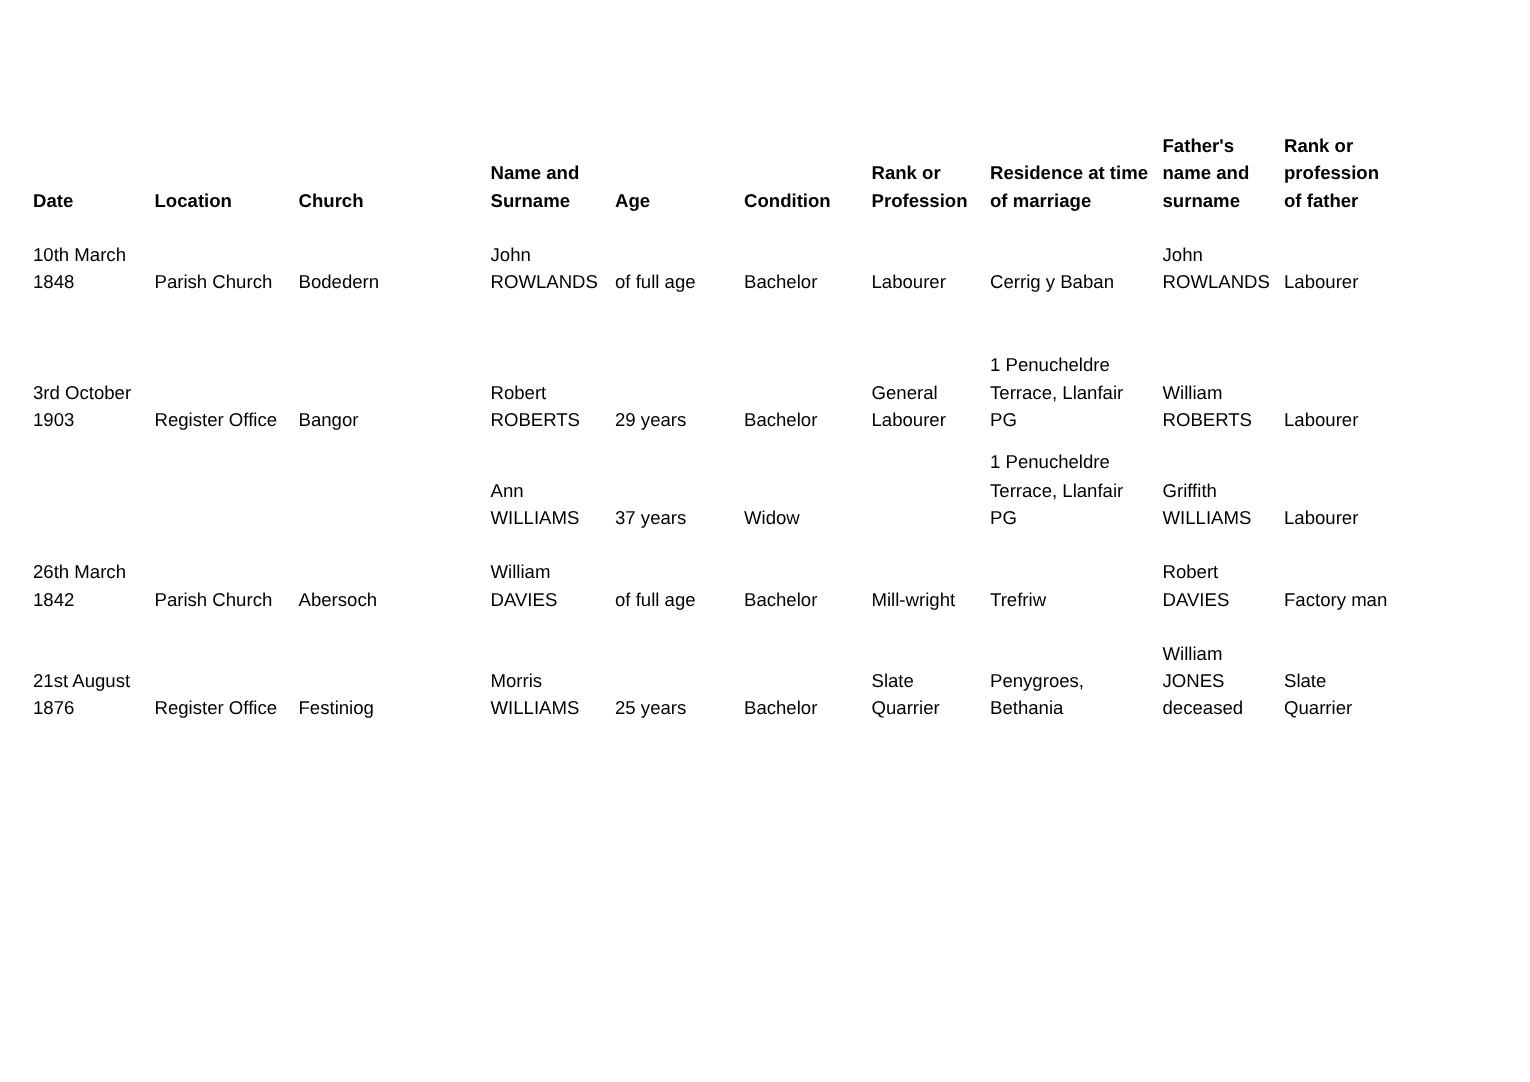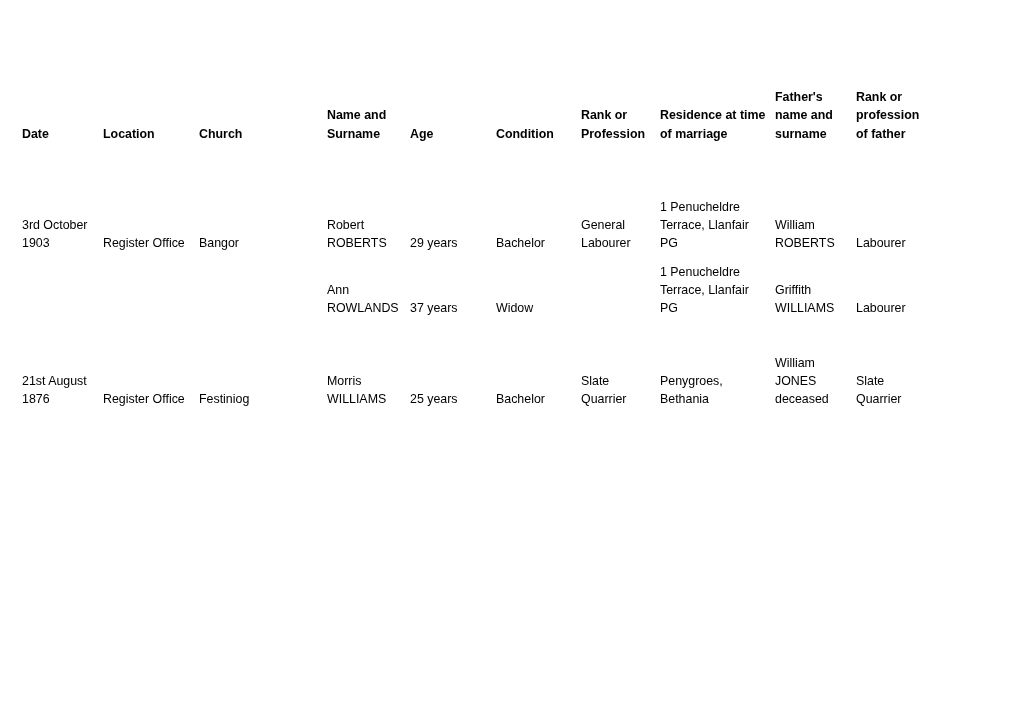--- a/index.html
+++ b/index.html
@@ -121,20 +121,32 @@
       </tr>
     </thead>
 
     <tbody>
 
 
       <tr class="spacer">
         <td colspan="10"></td>
       </tr>
 
+      <tr>
+        <td>10th March 1848</td>
+        <td>Parish Church</td>
+        <td>Bodedern</td>
+        <td>John ROWLANDS</td>
+        <td>of full age</td>
+        <td>Bachelor</td>
+        <td>Labourer</td>
+        <td>Cerrig y Baban</td>
+        <td>John ROWLANDS</td>
+        <td>Labourer</td>
+      </tr>
 
       <tr class="spacer-lg">
         <td colspan="10"></td>
       </tr>
 
       <tr>
         <td>3rd October 1903</td>
         <td>Register Office</td>
         <td>Bangor</td>
         <td>Robert ROBERTS</td>
@@ -147,33 +159,45 @@
       </tr>
 
       <tr class="spacer-sm">
         <td colspan="10"></td>
       </tr>
 
       <tr>
         <td class="blank"></td>
         <td class="blank"></td>
         <td class="blank"></td>
-        <td>Ann ROWLANDS</td>
+        <td>Ann WILLIAMS</td>
         <td>37 years</td>
         <td>Widow</td>
         <td></td>
         <td>1 Penucheldre Terrace, Llanfair PG</td>
         <td>Griffith WILLIAMS</td>
         <td>Labourer</td>
       </tr>
 
       <tr class="spacer">
         <td colspan="10"></td>
       </tr>
 
+      <tr>
+        <td>26th March 1842</td>
+        <td>Parish Church</td>
+        <td>Abersoch</td>
+        <td>William DAVIES</td>
+        <td>of full age</td>
+        <td>Bachelor</td>
+        <td>Mill-wright</td>
+        <td>Trefriw</td>
+        <td>Robert DAVIES</td>
+        <td>Factory man</td>
+      </tr>
 
       <tr class="spacer">
         <td colspan="10"></td>
       </tr>
 
       <tr>
         <td>21st August 1876</td>
         <td>Register Office</td>
         <td>Festiniog</td>
         <td>Morris WILLIAMS</td>

